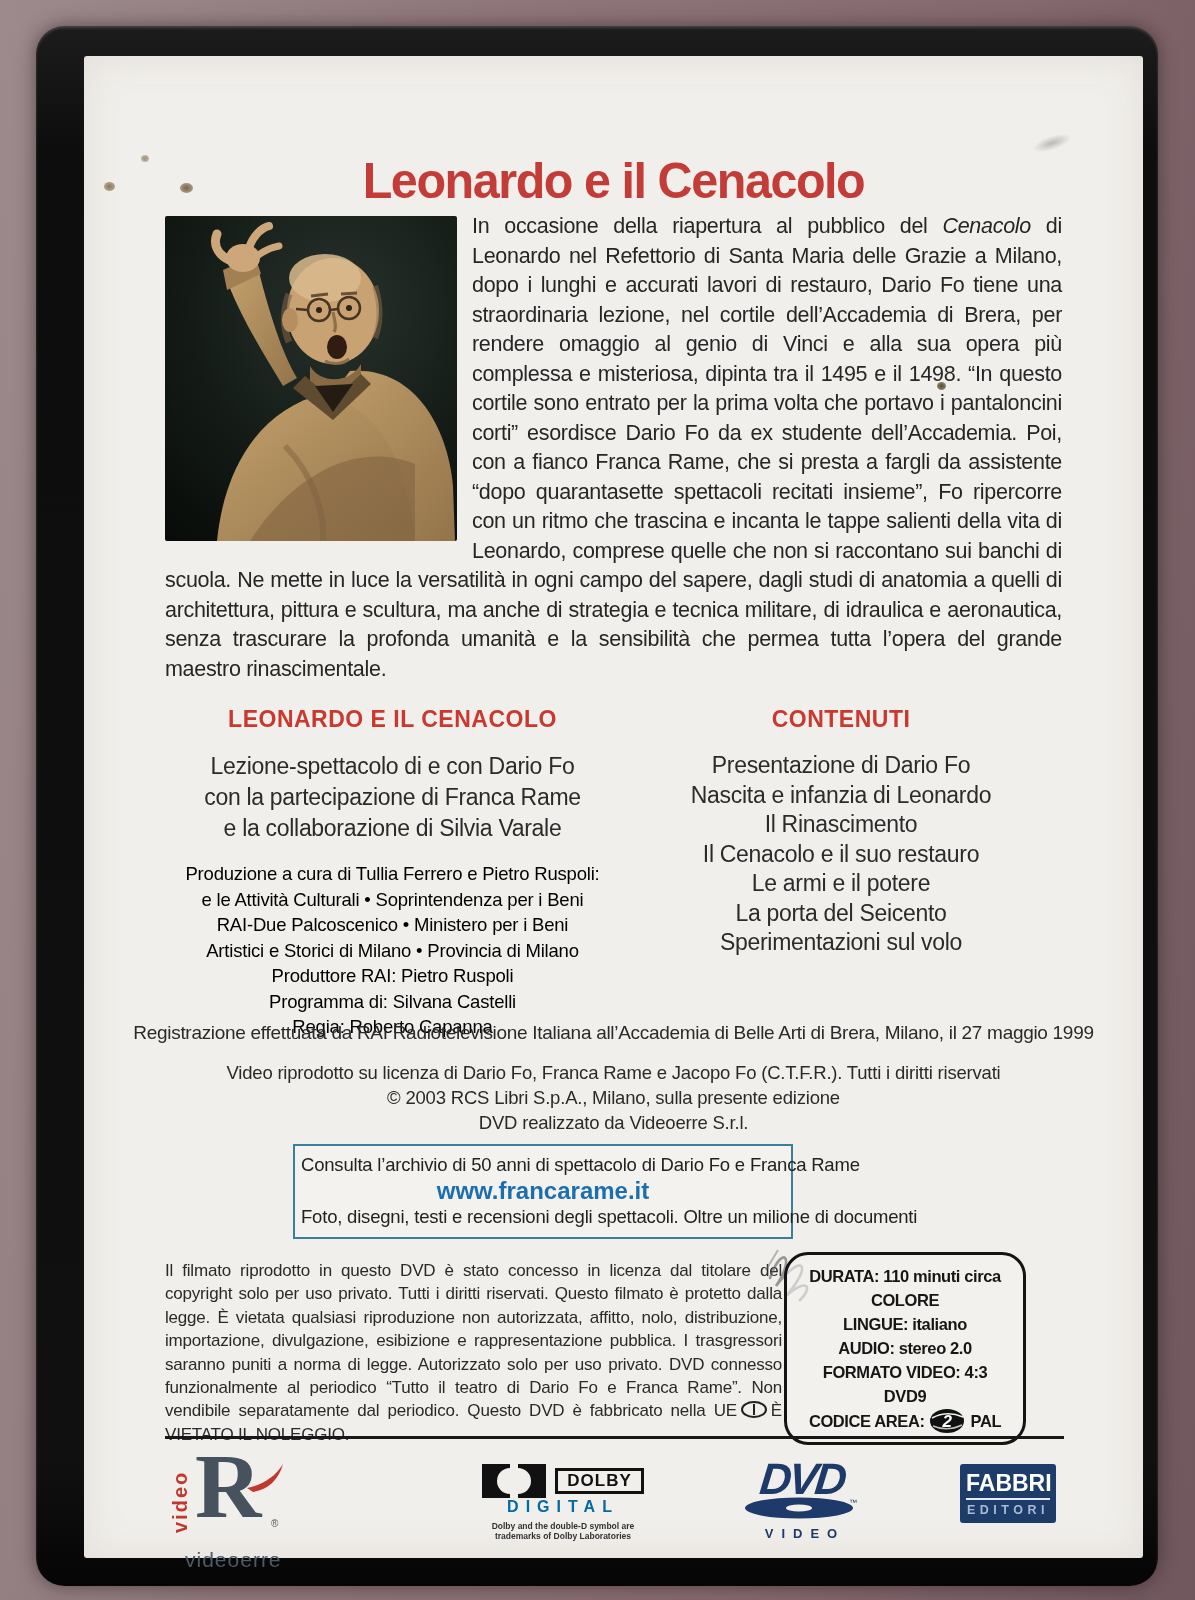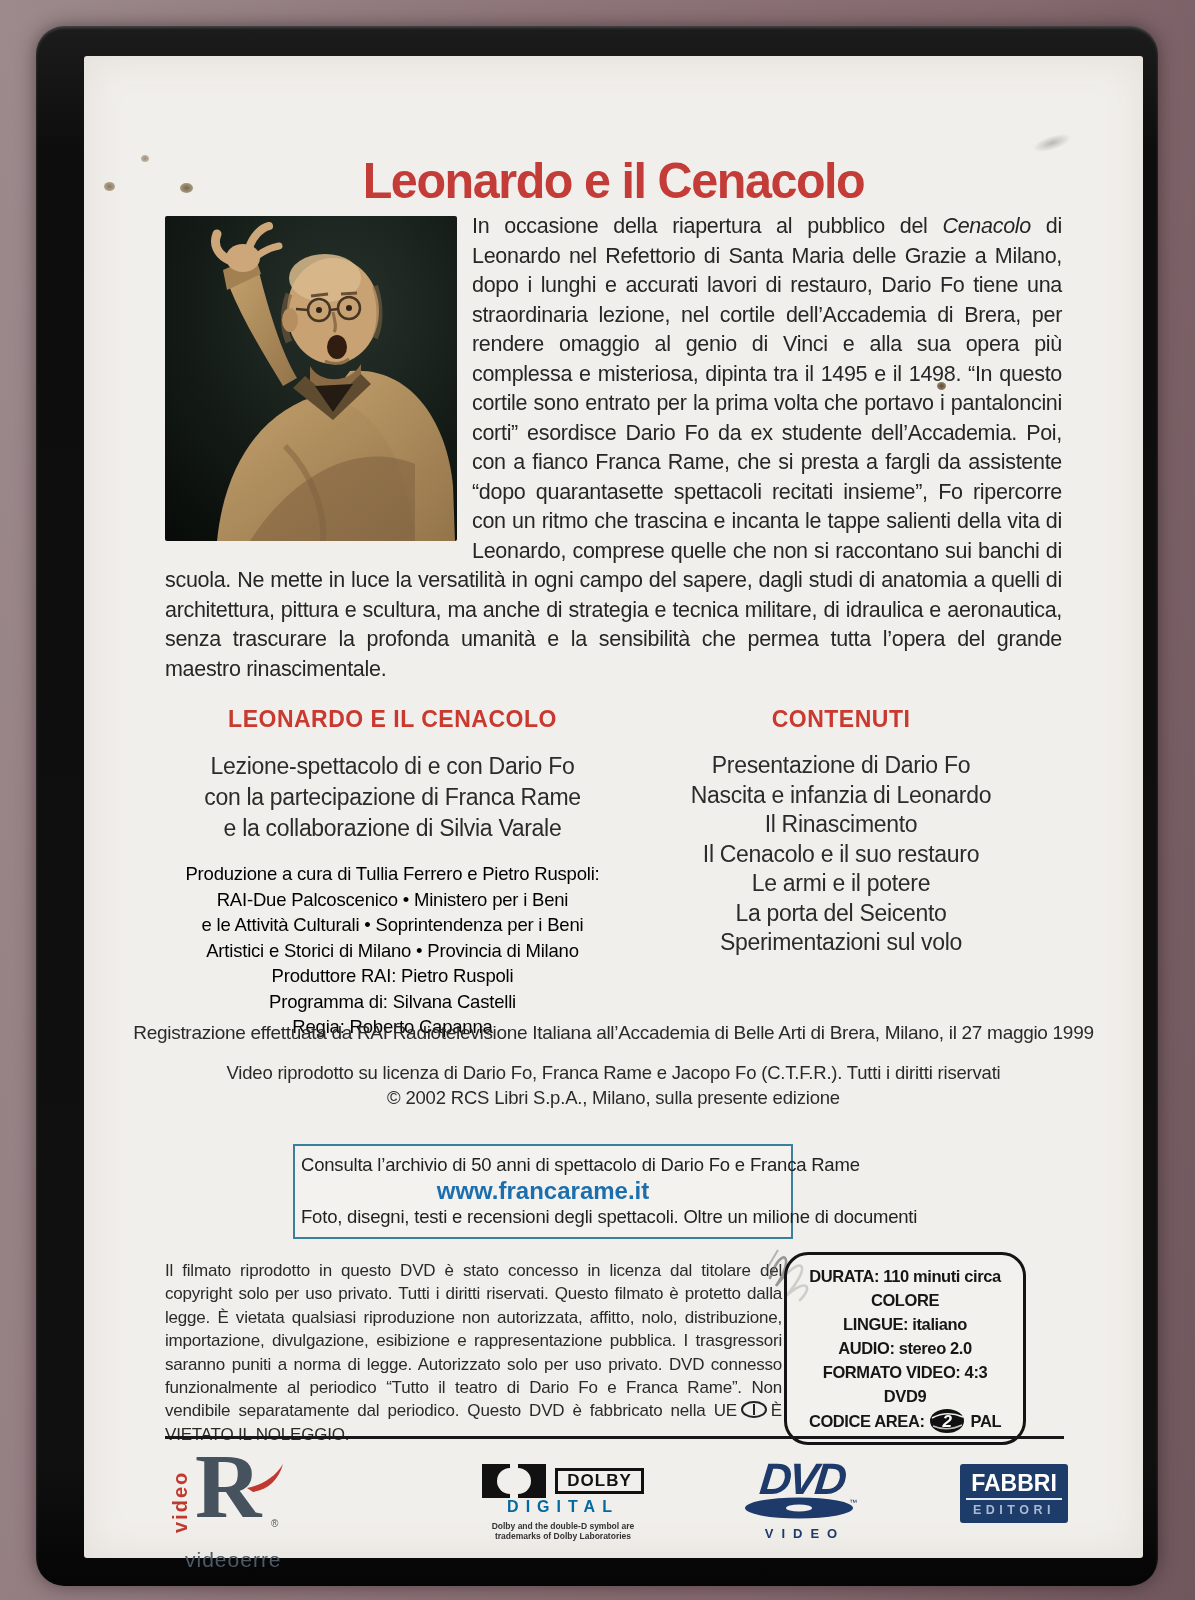--- a/index.html
+++ b/index.html
@@ -95,21 +95,21 @@
   .dolby-word{border:3px solid #111;font-weight:bold;font-size:17px;letter-spacing:1px;
     padding:0 9px;color:#111;}
   .dolby-digital{font-size:16px;font-weight:bold;letter-spacing:7px;color:#0369a1;}
   .dolby-tm{font-size:8.5px;line-height:10px;color:#333;margin-top:5px;font-weight:bold;}
 
   .logo-dvd{position:absolute;left:572px;top:8px;width:130px;text-align:center;color:#1d3a6b;}
   .dvd-word{font-size:44px;font-weight:bold;font-style:italic;letter-spacing:-3px;line-height:.78;
     transform:skewX(-6deg);}
   .dvd-video{font-size:13px;font-weight:bold;letter-spacing:8px;margin-top:2px;margin-left:6px;}
 
-  .logo-fabbri{position:absolute;left:795px;top:10px;width:108px;box-sizing:border-box;
+  .logo-fabbri{position:absolute;left:795px;top:10px;width:96px;box-sizing:border-box;
     background:#1e3c6a;border-radius:3px;text-align:center;padding:7px 6px 6px;}
   .fabbri-top{color:#fff;font-size:23px;font-weight:bold;letter-spacing:0;line-height:24px;
     border-bottom:2px solid #e8edf5;padding-bottom:3px;}
   .fabbri-bottom{color:#a9bad6;font-size:12.5px;letter-spacing:4.5px;margin-top:3px;font-weight:bold;}
 </style>
 </head>
 <body>
 
 <div class="scene">
   <div class="case"></div>
@@ -175,22 +175,22 @@
     <div class="columns">
       <div class="col-left">
         <div class="col-header">LEONARDO E IL CENACOLO</div>
         <div>
           <div class="cast-line">Lezione-spettacolo di e con Dario Fo</div>
           <div class="cast-line">con la partecipazione di Franca Rame</div>
           <div class="cast-line">e la collaborazione di Silvia Varale</div>
         </div>
         <div class="production">
           <div class="prod-line">Produzione a cura di Tullia Ferrero e Pietro Ruspoli:</div>
+          <div class="prod-line">e le Attività Culturali • Soprintendenza per i Beni</div>
           <div class="prod-line">RAI-Due Palcoscenico • Ministero per i Beni</div>
-          <div class="prod-line">e le Attività Culturali • Soprintendenza per i Beni</div>
           <div class="prod-line">Artistici e Storici di Milano • Provincia di Milano</div>
           <div class="prod-line">Produttore RAI: Pietro Ruspoli</div>
           <div class="prod-line">Programma di: Silvana Castelli</div>
           <div class="prod-line">Regia: Roberto Capanna</div>
         </div>
       </div>
       <div class="col-right">
         <div class="col-header">CONTENUTI</div>
         <ul class="contents-list">
           <li>Presentazione di Dario Fo</li>
@@ -201,21 +201,22 @@
           <li>La porta del Seicento</li>
           <li>Sperimentazioni sul volo</li>
         </ul>
       </div>
     </div>
 
     <div class="registration">Registrazione effettuata da RAI Radiotelevisione Italiana all’Accademia di Belle Arti di Brera, Milano, il 27 maggio 1999</div>
 
     <div class="license">
       <div>Video riprodotto su licenza di Dario Fo, Franca Rame e Jacopo Fo (C.T.F.R.). Tutti i diritti riservati</div>
-      <div>© 2002 RCS Libri S.p.A., Milano, sulla presente edizione</div>
+      <div>© 2003 RCS Libri S.p.A., Milano, sulla presente edizione</div>
+      <div>DVD realizzato da Videoerre S.r.l.</div>
     </div>
 
     <div class="archive-box">
       <div class="archive-line">Consulta l’archivio di 50 anni di spettacolo di Dario Fo e Franca Rame</div>
       <div class="archive-url">www.francarame.it</div>
       <div class="archive-line">Foto, disegni, testi e recensioni degli spettacoli. Oltre un milione di documenti</div>
     </div>
 
     <p class="legal"><span>Il filmato riprodotto in questo DVD è stato concesso in licenza dal titolare del copyright solo per uso privato. Tutti i diritti riservati. Questo filmato è protetto dalla legge. È vietata qualsiasi riproduzione non autorizzata, affitto, nolo, distribuzione, importazione, divulgazione, esibizione e rappresentazione pubblica. I trasgressori saranno puniti a norma di legge. Autorizzato solo per uso privato. DVD connesso funzionalmente al periodico “Tutto il teatro di Dario Fo e Franca Rame”. Non vendibile separatamente dal periodico. Questo DVD è fabbricato nella UE</span><span class="ue-disc"></span><span>È VIETATO IL NOLEGGIO.</span></p>
 

